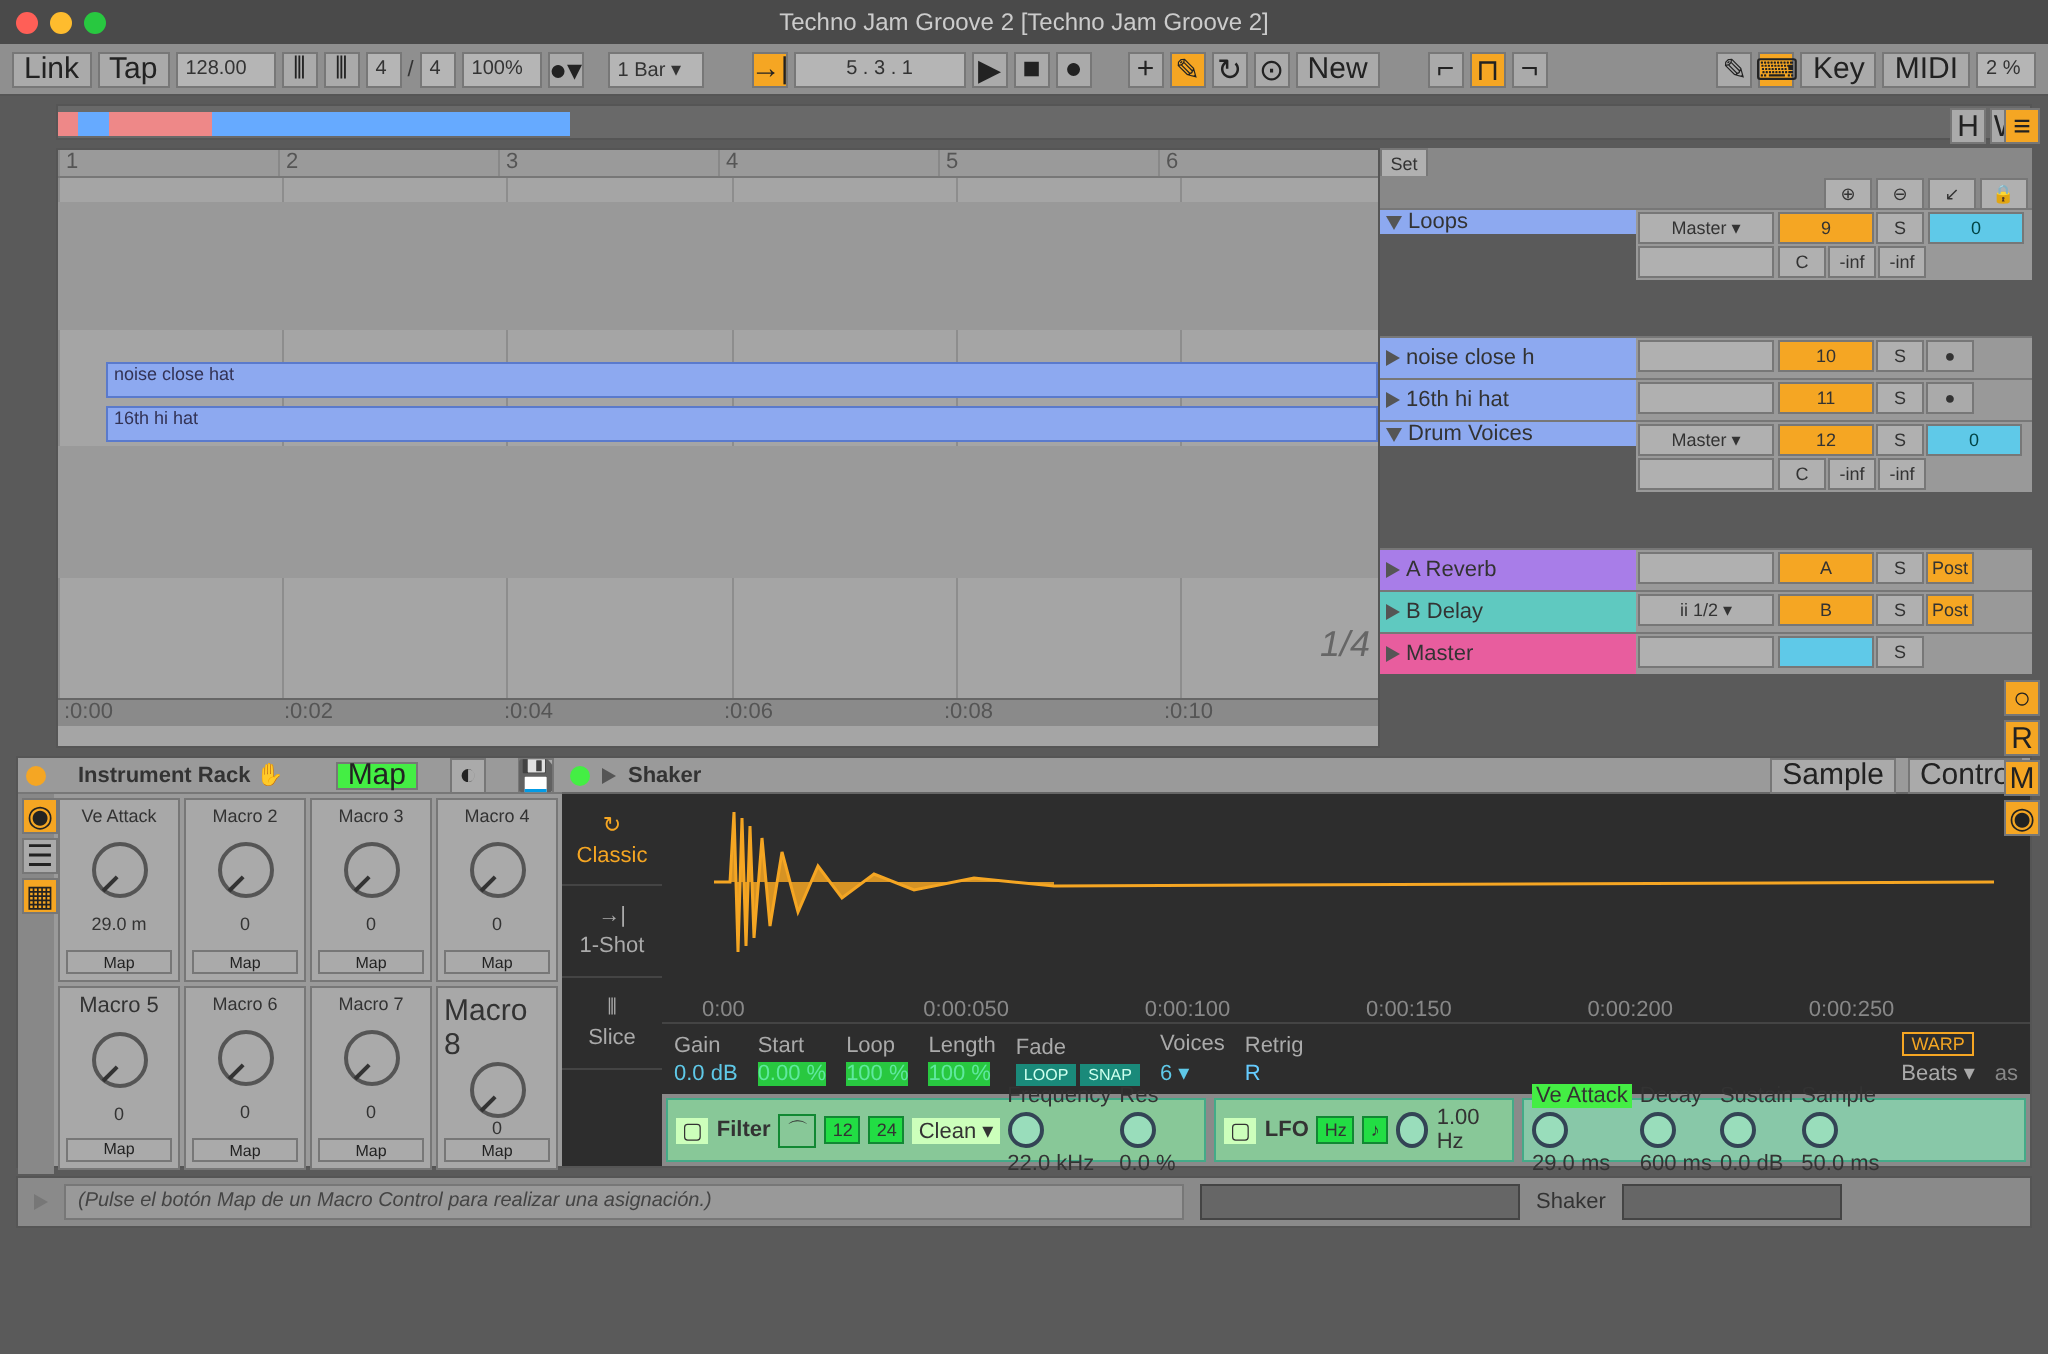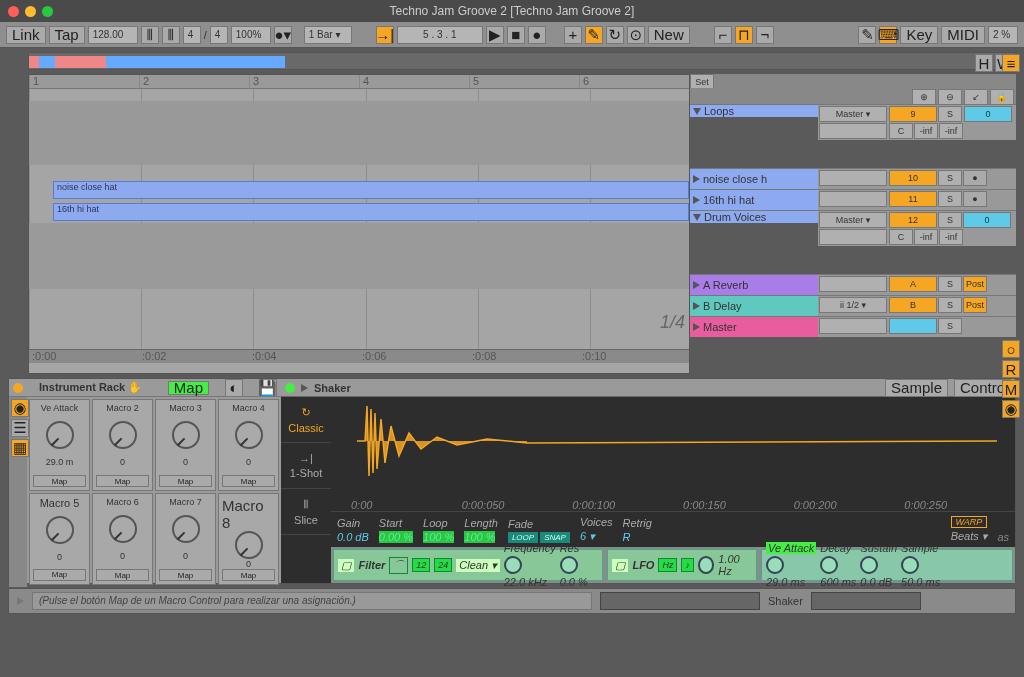--- a/index.html
+++ b/index.html
@@ -56,21 +56,21 @@
 .macro-grid { flex:1; display:grid; grid-template-columns:repeat(4,1fr); grid-template-rows:repeat(2,1fr); gap:2px; padding:2px; }
 .macro { background:#a8a8a8; border:1px solid #777; display:flex; flex-direction:column; align-items:center; justify-content:space-between; padding:3px; }
 .knob { width:28px; height:28px; border-radius:50%; border:2px solid #555; position:relative; background:#aaa; }
 .knob::after { content:''; position:absolute; width:2px; height:10px; background:#333; left:50%; top:2px; transform-origin:50% 12px; transform:translateX(-50%) rotate(-135deg); }
 .sample-panel { flex:1; background:#7a7a7a; display:flex; flex-direction:column; }
 .samp-hdr { height:18px; background:#9a9a9a; display:flex; align-items:center; padding:0 4px; gap:6px; border-bottom:1px solid #666; }
 .samp-body { flex:1; display:flex; }
 .samp-tabs { width:50px; background:#2d2d2d; display:flex; flex-direction:column; }
 .samp-tab { flex:0 0 46px; display:flex; flex-direction:column; align-items:center; justify-content:center; color:#aaa; font-size:9px; border-bottom:1px solid #444; gap:3px; }
 .samp-tab.active { color:#f5a623; }
-.wave-area { flex:1; background:#2d2d2d; display:flex; flex-direction:column;font-style:italic; }
+.wave-area { flex:1; background:#2d2d2d; display:flex; flex-direction:column; }
 .wave-canvas { flex:1; position:relative; overflow:hidden; }
 .waveform { position:absolute; left:26px; top:4px; height:80px; width:640px; }
 .wave-ruler { height:12px; background:#2d2d2d; color:#888; font-size:8px; display:flex; padding-left:20px; }
 .wave-ruler span { flex:1; }
 .wave-params { height:36px; background:#2d2d2d; display:flex; align-items:flex-end; padding:0 6px 4px 6px; gap:10px; color:#aaa; font-size:9px; border-top:1px solid #444; }
 .param-col { display:flex; flex-direction:column; align-items:flex-start; gap:2px; }
 .param-val { color:#5fc9e8; }
 .param-val.green { color:#5fe89e; }
 .loop-tag { background:#1a8a7a; color:#cfe; padding:1px 4px; font-size:8px; }
 .warp-tag { border:1px solid #f5a623; color:#f5a623; padding:0 4px; font-size:9px; }

